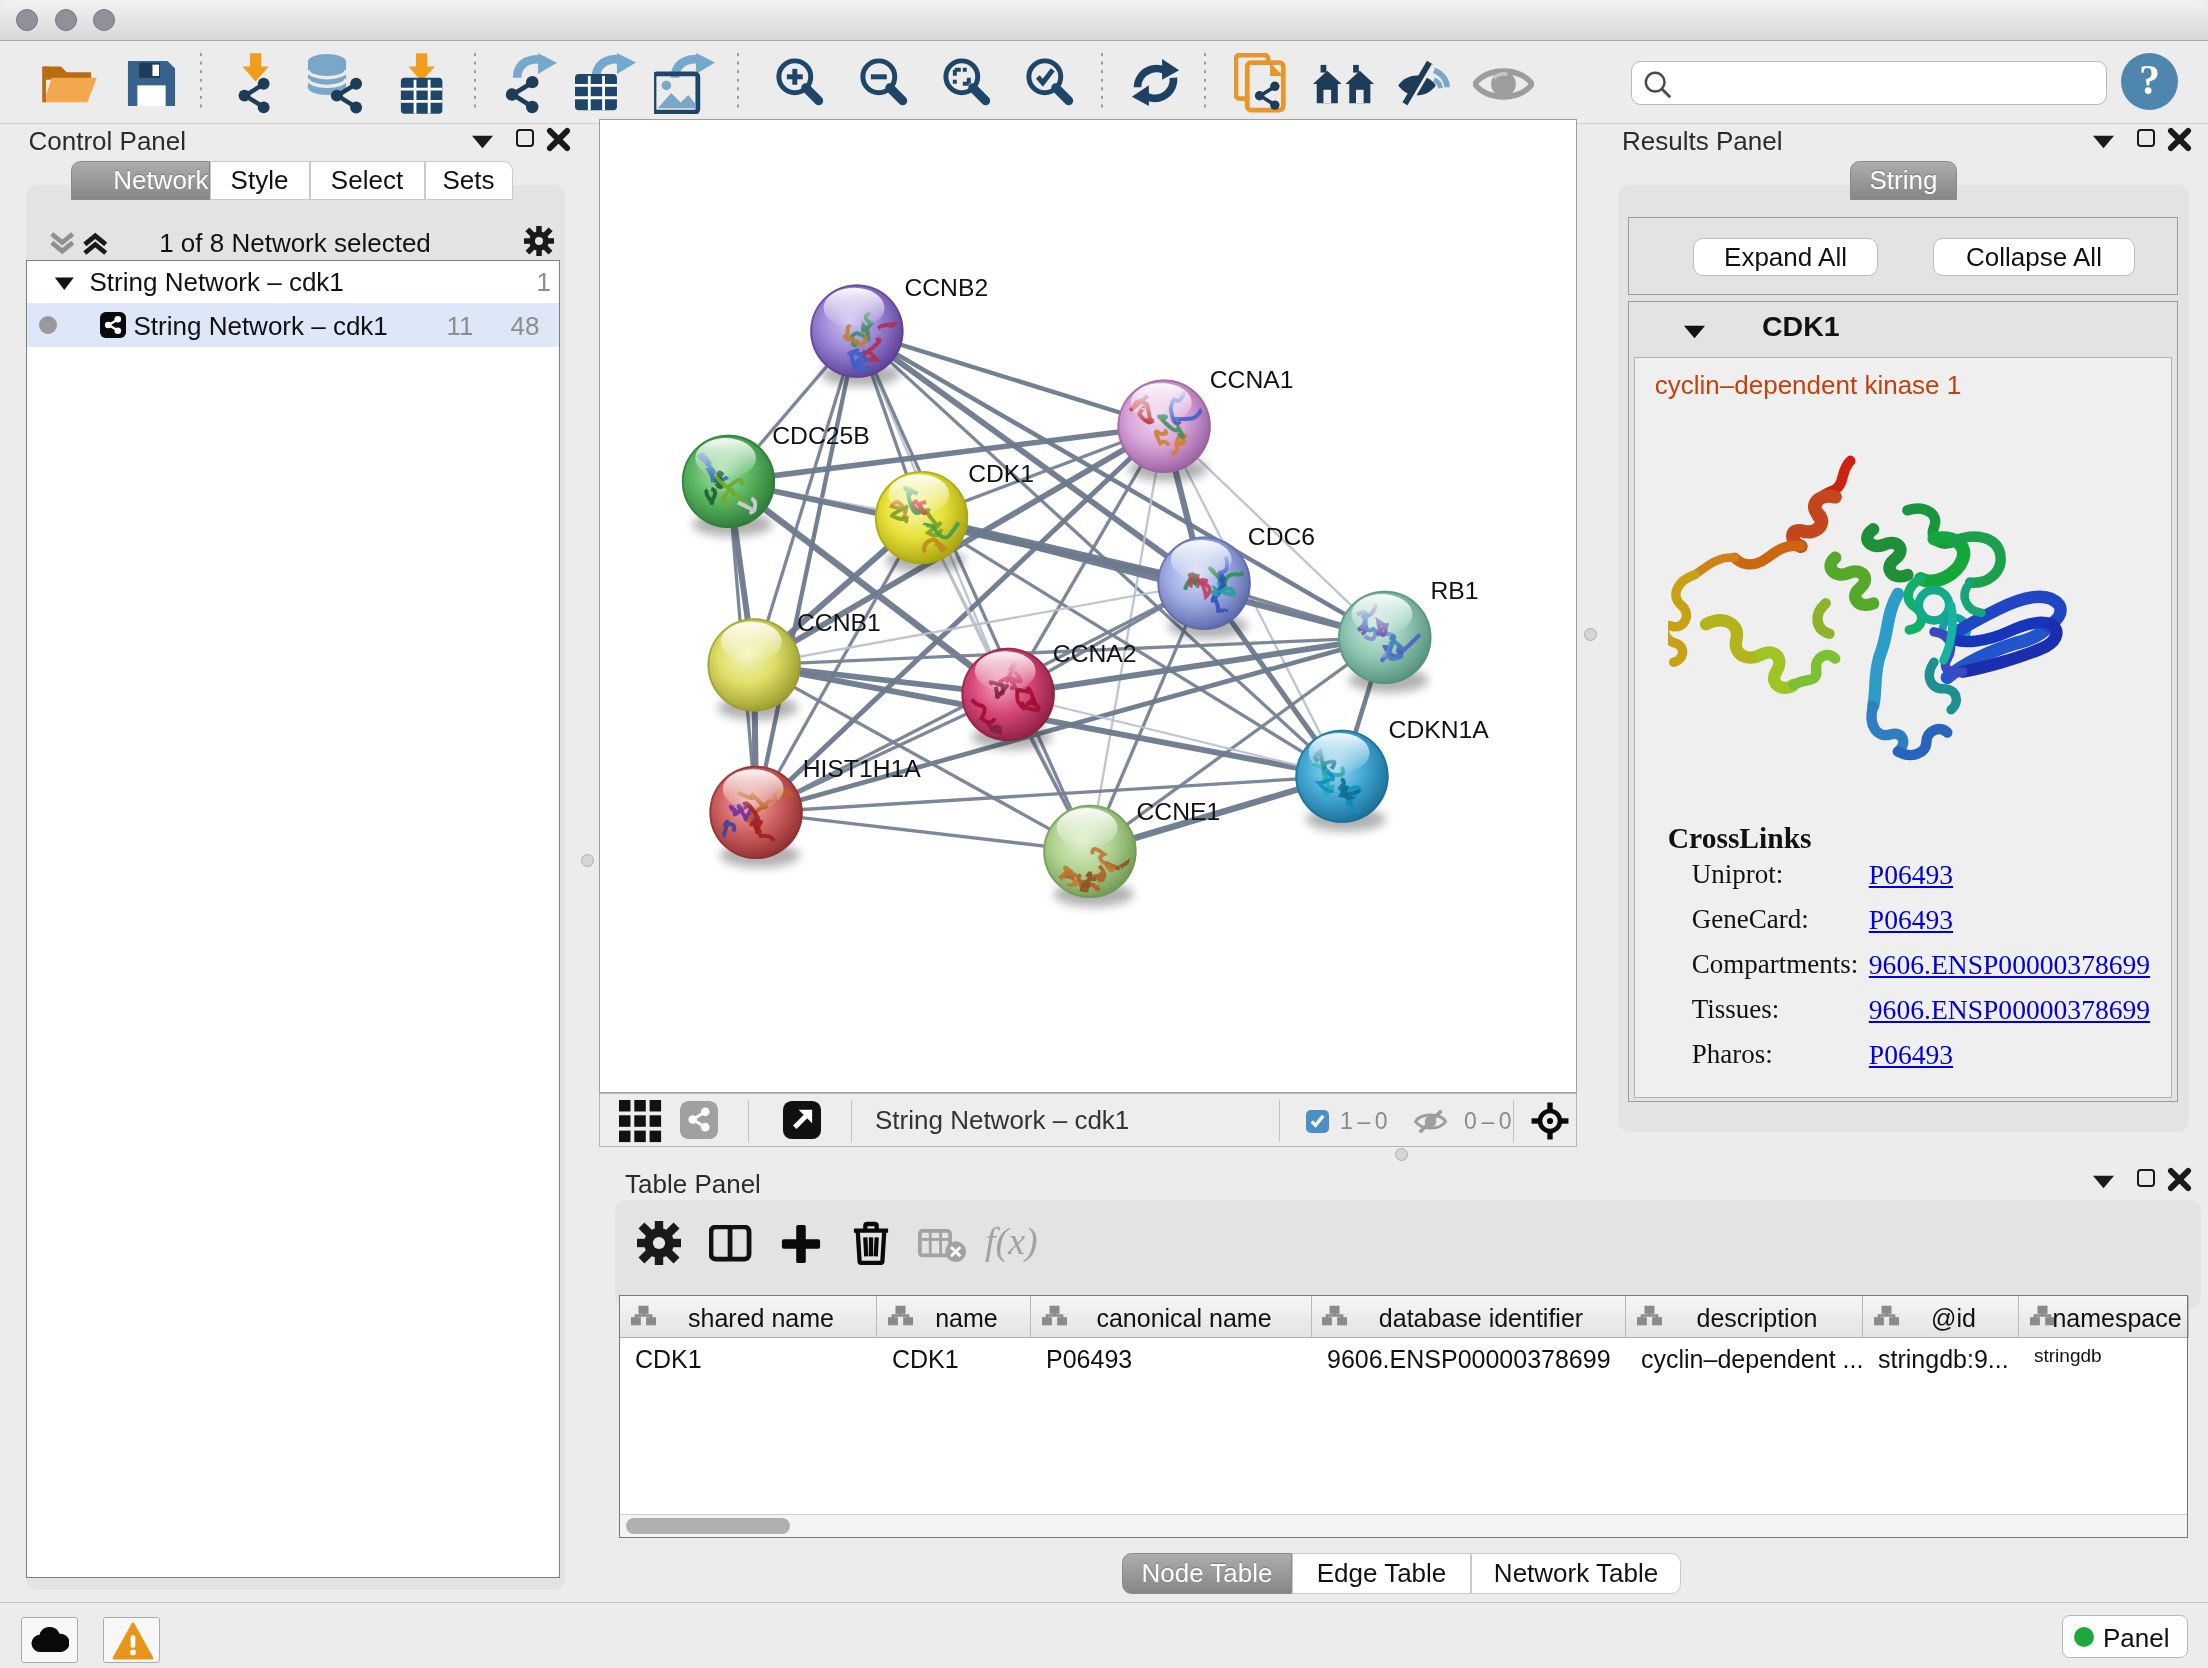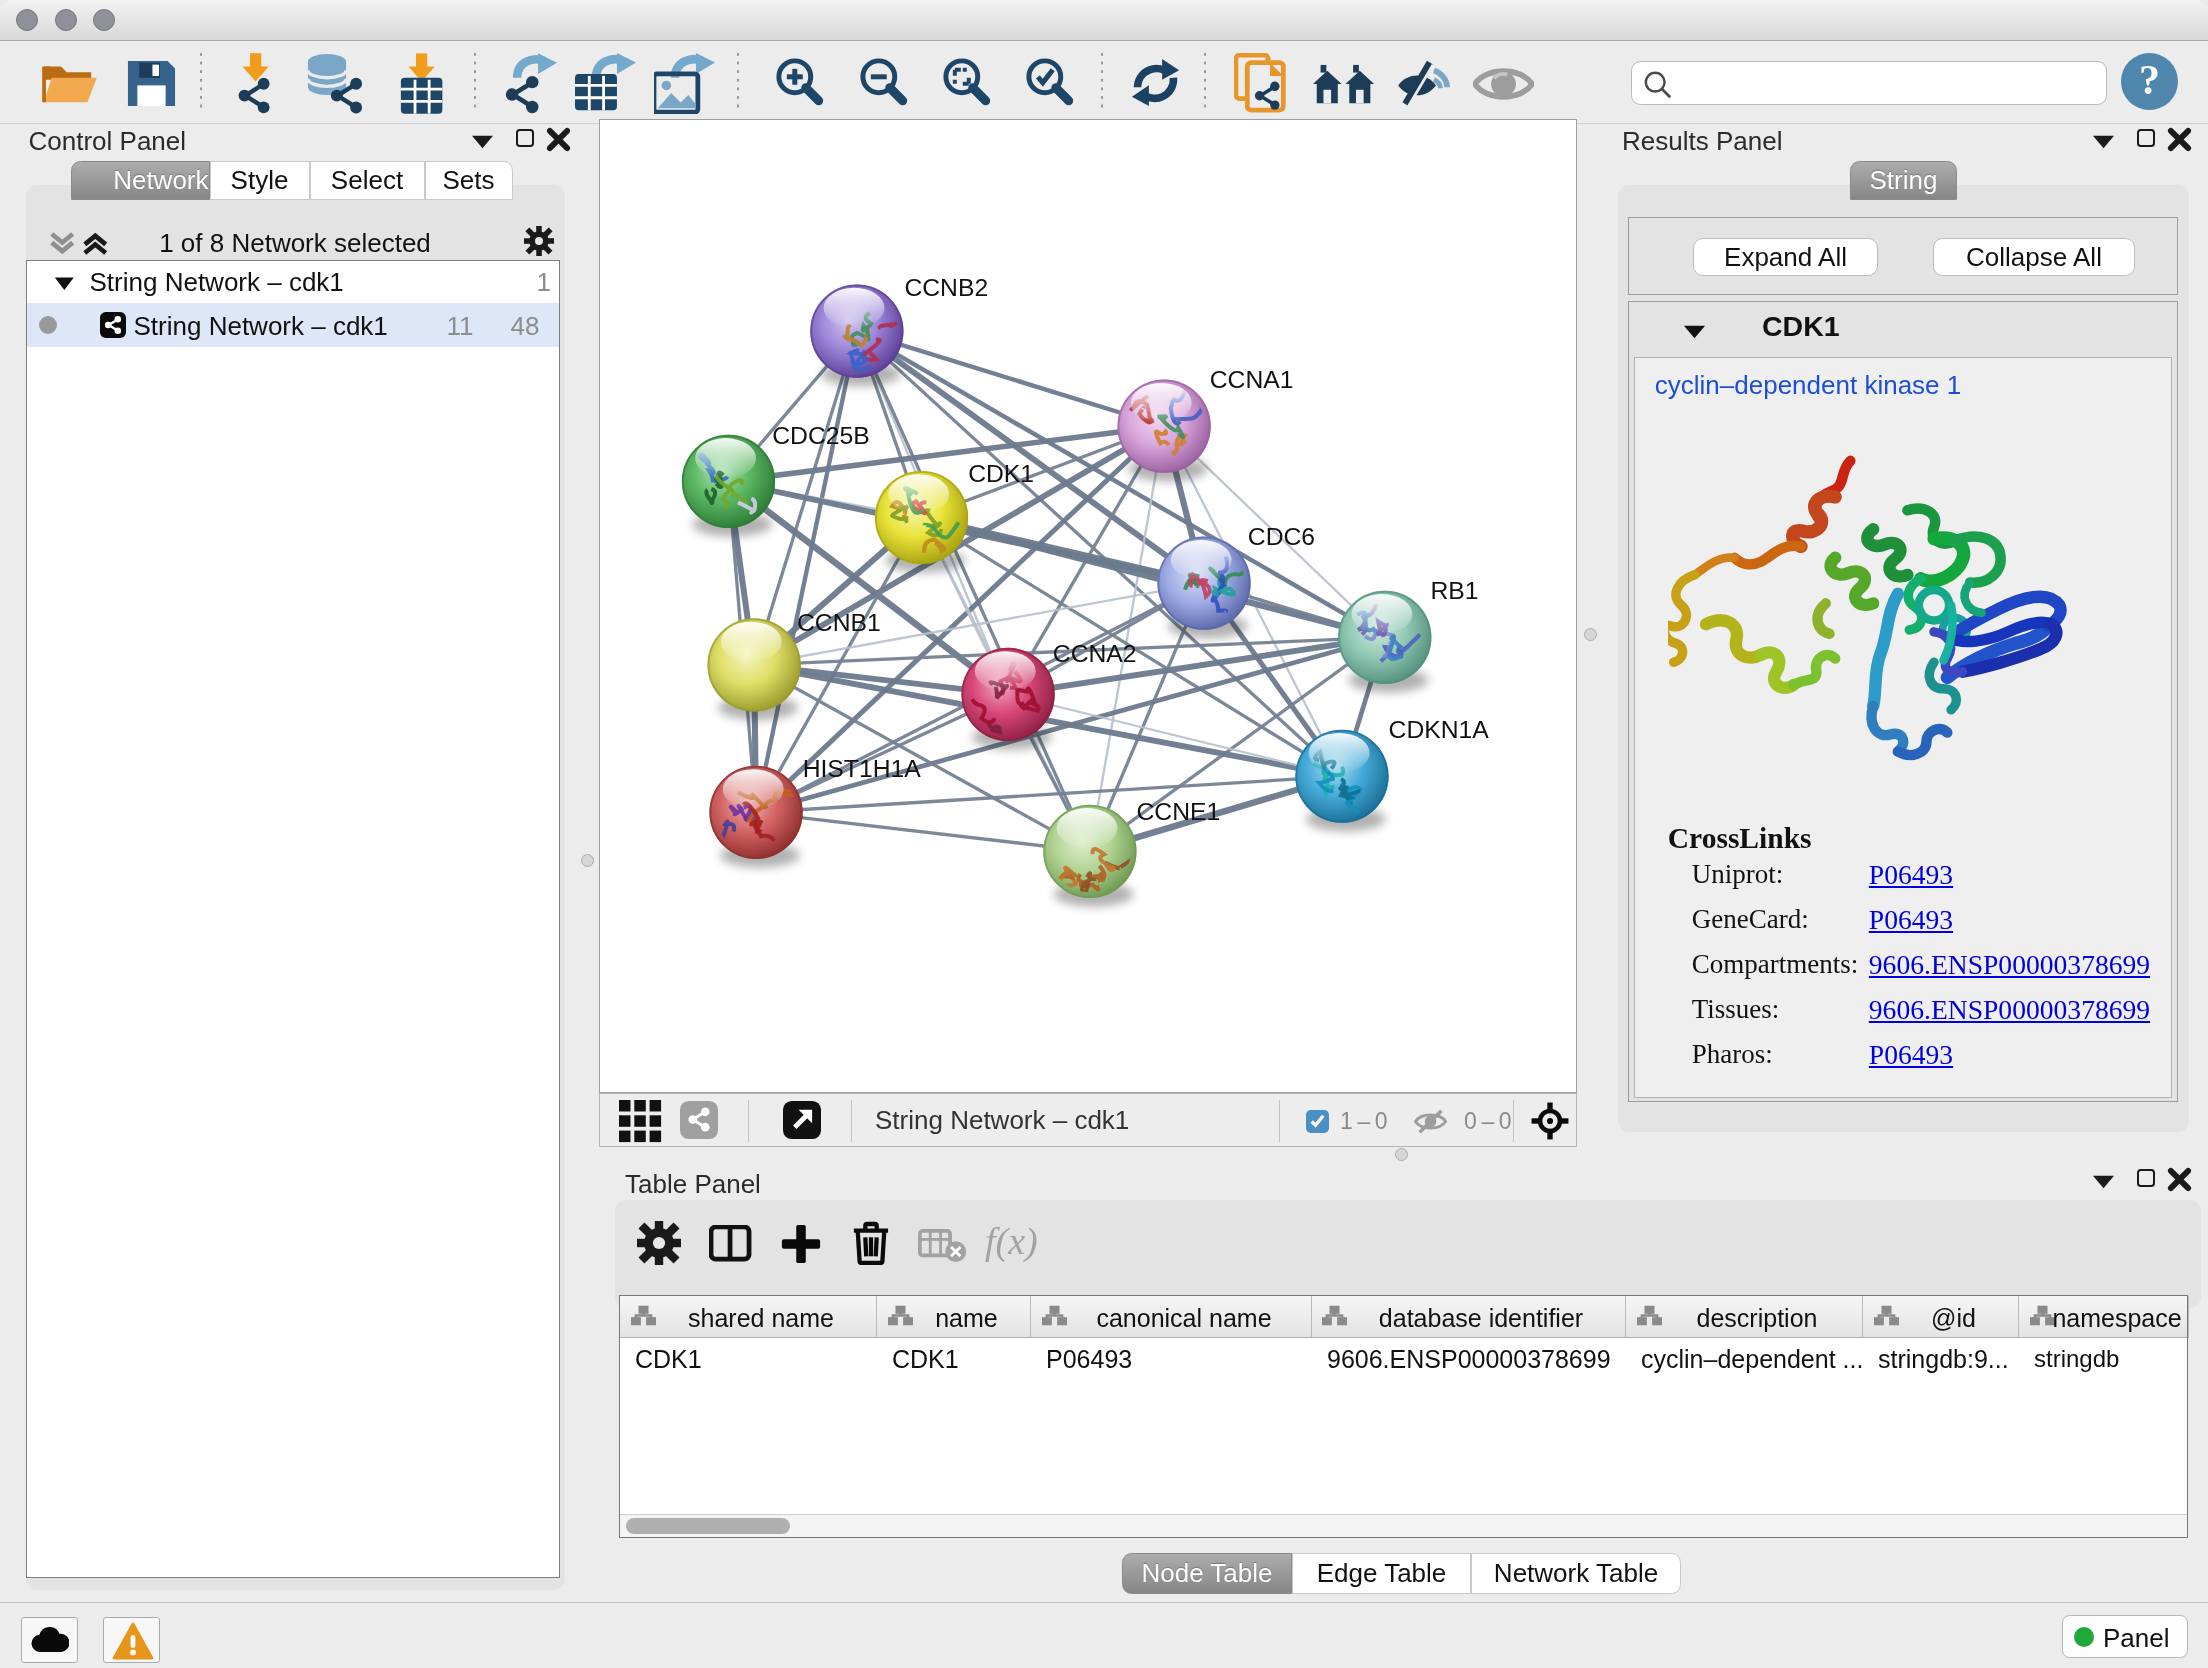--- a/index.html
+++ b/index.html
@@ -696,21 +696,21 @@
      <div class="abs" style="left:64px;top:20px;width:185px;height:38px;background:#fff;border:1px solid #bdbdbd;border-radius:10px;font-size:26px;text-align:center;line-height:36px;color:#111;">Expand All</div>
      <div class="abs" style="left:304px;top:20px;width:202px;height:38px;background:#fff;border:1px solid #bdbdbd;border-radius:9.5px;font-size:26px;text-align:center;line-height:36px;color:#111;">Collapse All</div>
   </div>
 
   <div class="abs" style="left:21px;top:177px;width:550px;height:801px;border:1px solid #9b9b9b;">
     <svg class="abs" width="25" height="25" style="left:53px;top:17px;" viewBox="0 0 26 26">
         <path d="M2 7 L24 7 L13 20 Z" fill="#111"></path>
       </svg>
     <div class="abs" style="left:133px;top:7.6px;font-size:28.5px;font-weight:bold;color:#111;">CDK1</div>
     <div class="abs" style="left:4.8px;top:55px;width:538px;height:741px;background:#efefef;border:1px solid #b3b3b3;">
-       <div class="abs" style="left:20px;top:12.4px;font-size:26px;color:#1d4ed8;">cyclin–dependent kinase 1</div>
+       <div class="abs" style="left:20px;top:12.4px;font-size:26px;color:#c2410c;">cyclin–dependent kinase 1</div>
        <svg class="abs" width="418" height="314" style="left:33px;top:95px;" viewBox="20 10 440 330">
 <g fill="none" stroke-linecap="round">
 <path d="M212 18 C 200 30, 208 44, 192 50 C 176 56, 172 70, 178 78" stroke="#cc2211" stroke-width="11"></path>
 <path d="M196 56 C 180 52, 168 64, 178 74 C 188 84, 176 96, 162 92 C 148 88, 148 104, 160 108" stroke="#c3461c" stroke-width="14"></path>
 <path d="M160 108 C 140 104, 130 118, 118 124 C 106 130, 96 126, 90 120" stroke="#cc6610" stroke-width="11"></path>
 <path d="M90 120 C 70 118, 58 132, 48 138" stroke="#d2801a" stroke-width="9"></path>
 <path d="M48 138 C 30 144, 22 160, 34 170 C 46 180, 36 196, 24 192 C 12 188, 14 206, 28 210 C 40 214, 36 228, 26 230" stroke="#c8a216" stroke-width="10"></path>
 <path d="M60 190 C 80 180, 96 190, 92 206 C 88 222, 104 230, 118 222" stroke="#b3b31c" stroke-width="13"></path>
 <path d="M118 222 C 134 214, 142 228, 134 240 C 126 252, 140 262, 152 254" stroke="#9ec425" stroke-width="13"></path>
 <path d="M152 254 C 166 246, 178 252, 176 238 C 174 224, 188 218, 196 226" stroke="#7cc230" stroke-width="11"></path>
@@ -894,21 +894,21 @@
             </svg></div>
           <div class="abs" style="left:25px;top:7.6px;width:146px;text-align:center;font-size:25px;color:#111;">namespace</div>
         </div>
       </div>
 <div class="abs" style="left:15px;top:49px;font-size:25px;color:#111;white-space:nowrap;">CDK1</div>
       <div class="abs" style="left:272px;top:49px;font-size:25px;color:#111;white-space:nowrap;">CDK1</div>
       <div class="abs" style="left:426px;top:49px;font-size:25px;color:#111;white-space:nowrap;">P06493</div>
       <div class="abs" style="left:707px;top:49px;font-size:25px;color:#111;white-space:nowrap;">9606.ENSP00000378699</div>
       <div class="abs" style="left:1021px;top:49px;font-size:25px;color:#111;white-space:nowrap;">cyclin–dependent ...</div>
       <div class="abs" style="left:1258px;top:49px;font-size:25px;color:#111;white-space:nowrap;">stringdb:9...</div>
-      <div class="abs" style="left:1414px;top:49px;font-size:24px;color:#111;white-space:nowrap;">stringdb</div>
+      <div class="abs" style="left:1414px;top:49px;font-size:19px;color:#111;white-space:nowrap;">stringdb</div>
 <div class="abs" style="left:0;bottom:0;width:100%;height:23px;border-top:1px solid #cfcfcf;background:#f4f4f4;">
   <div class="abs" style="left:5.7px;top:2.9px;width:164px;height:16px;background:#b0b0b0;border-radius:8.6px;"></div>
 </div>
 
   </div>
 
   <div class="btab" style="left:544px;width:170px;border-radius:9.5px 0 0 9.5px;background:linear-gradient(#adadad,#868686);color:#fff;border:1px solid #8a8a8a;text-shadow:0 -1px 1px rgba(0,0,0,0.25);">Node Table</div>
   <div class="btab" style="left:714px;width:179px;">Edge Table</div>
   <div class="btab" style="left:893px;width:210px;border-radius:0 9.5px 9.5px 0;">Network Table</div>
 </div>

